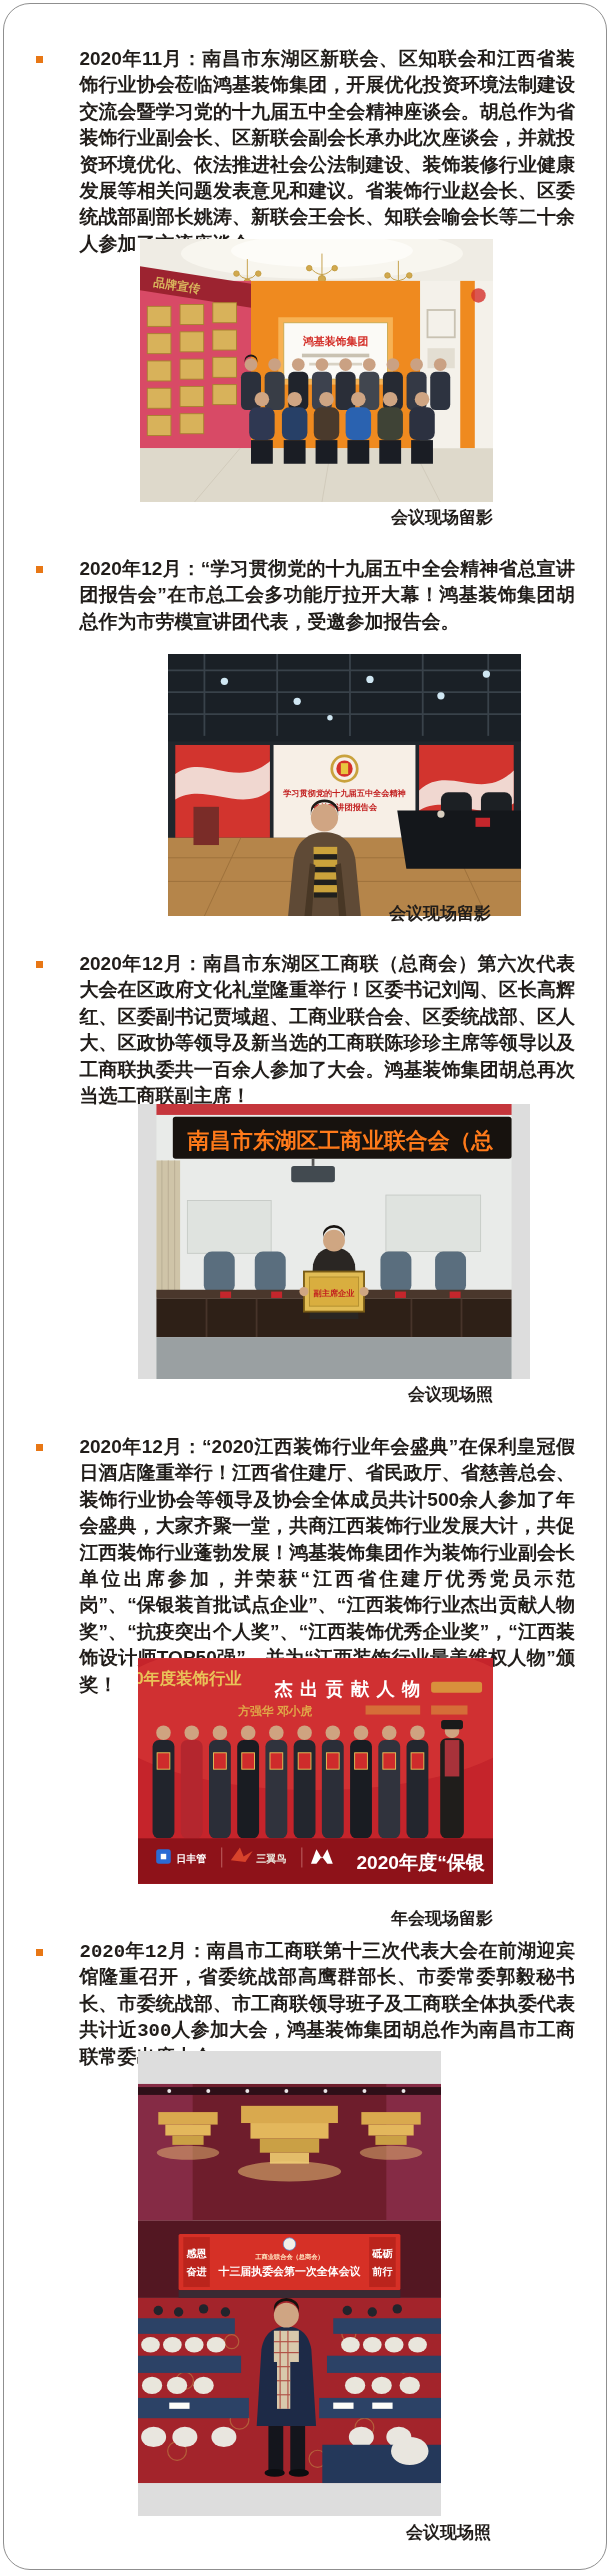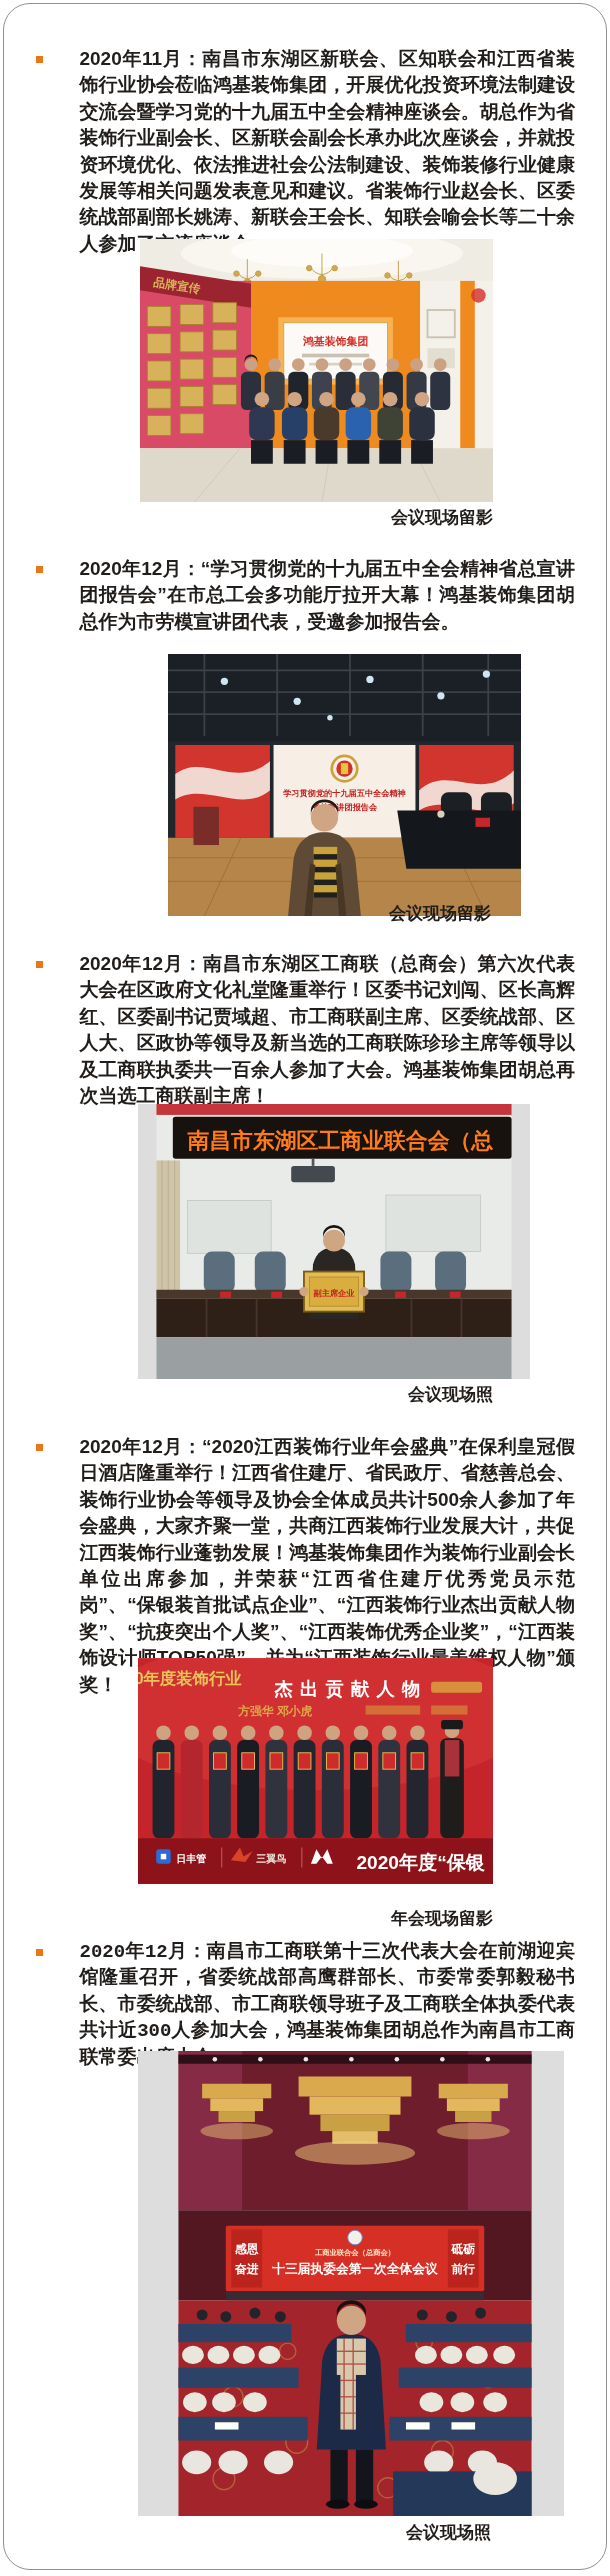--- a/index.html
+++ b/index.html
@@ -250,21 +250,21 @@
       <path d="M196,288 L190,230 L184,232 L188,288 Z" fill="#483725"></path>
       <circle cx="172" cy="180" r="15" fill="#d0a583"></circle>
       <path d="M157,178 a15,15 0 0 1 30,0 l0,-6 a15,12 0 0 0 -30,0 z" fill="#1d1a17"></path>
     </g>
   </svg>
 </figure>
 <div class="caption" style="left:138px;top:902px;width:353px;">会议现场留影</div>
 
 <div class="entry" style="top:951px;">
   <span class="bullet"></span>
-  <p class="entry-text">2020年12月：南昌市东湖区工商联（总商会）第六次代表大会在区政府文化礼堂隆重举行！区委书记刘闯、区长高辉红、区委副书记贾域超、市工商联副主席、区委统战部、区人大、区政协等领导及新当选的工商联陈珍珍主席等领导以及工商联执委共一百余人参加了大会。鸿基装饰集团胡总再次当选工商联副主席！</p>
+  <p class="entry-text">2020年12月：南昌市东湖区工商联（总商会）第六次代表大会在区政府文化礼堂隆重举行！区委书记刘闯、区长高辉红、区委副书记贾域超、工商业联合会、区委统战部、区人大、区政协等领导及新当选的工商联陈珍珍主席等领导以及工商联执委共一百余人参加了大会。鸿基装饰集团胡总再次当选工商联副主席！</p>
 </div>
 
 <figure class="photo" style="left:138px;top:1104px;width:392px;height:275px;margin:0;">
   <svg viewBox="0 0 390 302">
     <rect width="390" height="302" fill="#e9ebe9"></rect>
     <rect x="0" y="0" width="390" height="12" fill="#c5363c"></rect>
 
     <rect x="18" y="14" width="372" height="46" rx="3" fill="#17120e"></rect>
     <text x="34" y="48" font-size="24" font-weight="bold" fill="#ff7a1a">南昌市东湖区工商业联合会（总</text>
 
@@ -405,21 +405,21 @@
     <text x="240" y="232" font-size="21" font-weight="bold" fill="#ffffff">2020年度“保银</text>
   </svg>
 </figure>
 <div class="caption" style="left:138px;top:1887px;width:355px;margin-top:20px;">年会现场留影</div>
 
 <div class="entry" style="top:1939px;font-family:Liberation Mono, monospace;">
   <span class="bullet"></span>
   <p class="entry-text">2020年12月：南昌市工商联第十三次代表大会在前湖迎宾馆隆重召开，省委统战部高鹰群部长、市委常委郭毅秘书长、市委统战部、市工商联领导班子及工商联全体执委代表共计近300人参加大会，鸿基装饰集团胡总作为南昌市工商联常委出席大会。</p>
 </div>
 
-<figure class="photo" style="left:138px;top:2051px;width:418px;height:465px;margin:0;padding-left:8px;">
+<figure class="photo" style="left:138px;top:2051px;width:303px;height:465px;margin:0;">
   <svg viewBox="0 0 388 511">
 
     <rect width="388" height="175" fill="#6e1d2c"></rect>
     <rect x="0" y="0" width="70" height="175" fill="#a23d64" opacity="0.45"></rect>
     <rect x="318" y="0" width="70" height="175" fill="#a23d64" opacity="0.45"></rect>
     <rect x="0" y="4" width="388" height="10" fill="#2e0f18"></rect>
     <g fill="#ffffff" opacity="0.9">
       <circle cx="40" cy="9" r="2.5"></circle>
         <circle cx="90" cy="9" r="2.5"></circle>
         <circle cx="140" cy="9" r="2.5"></circle>

